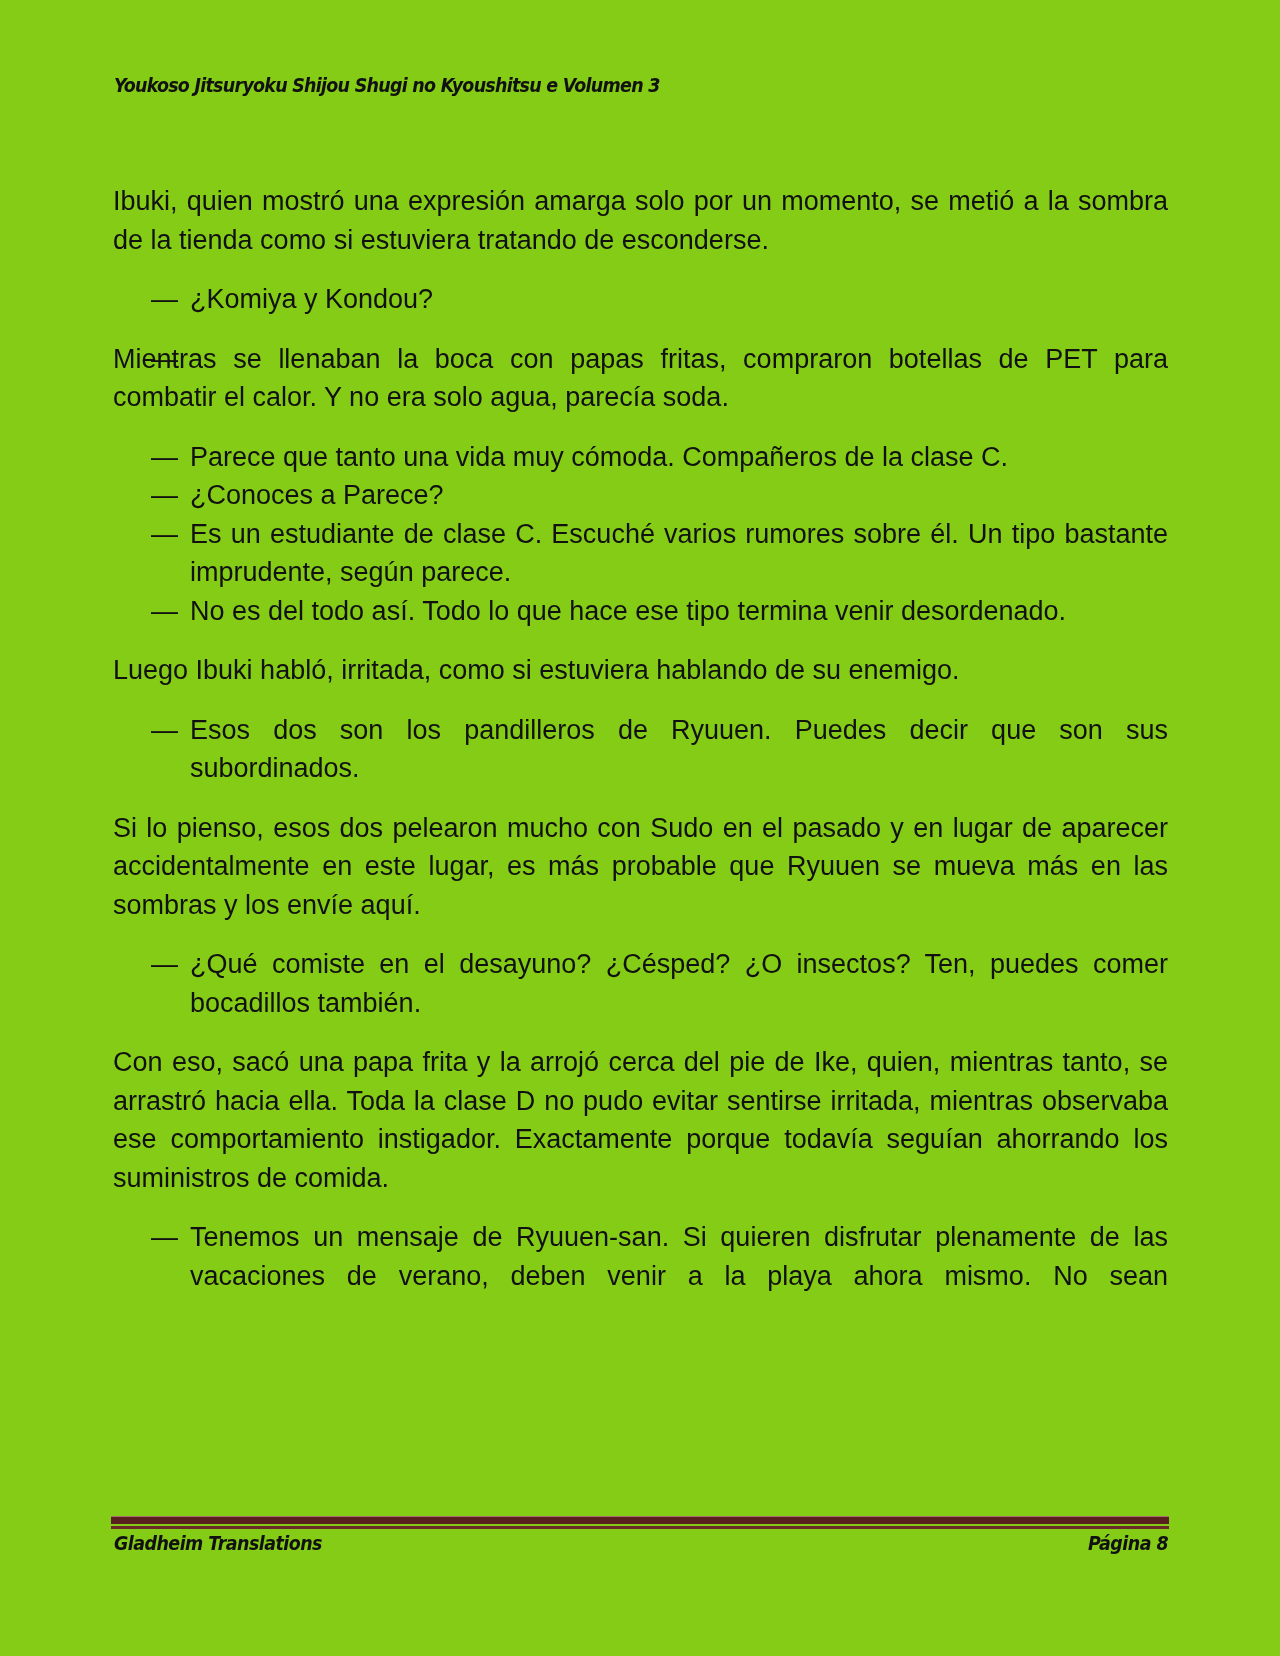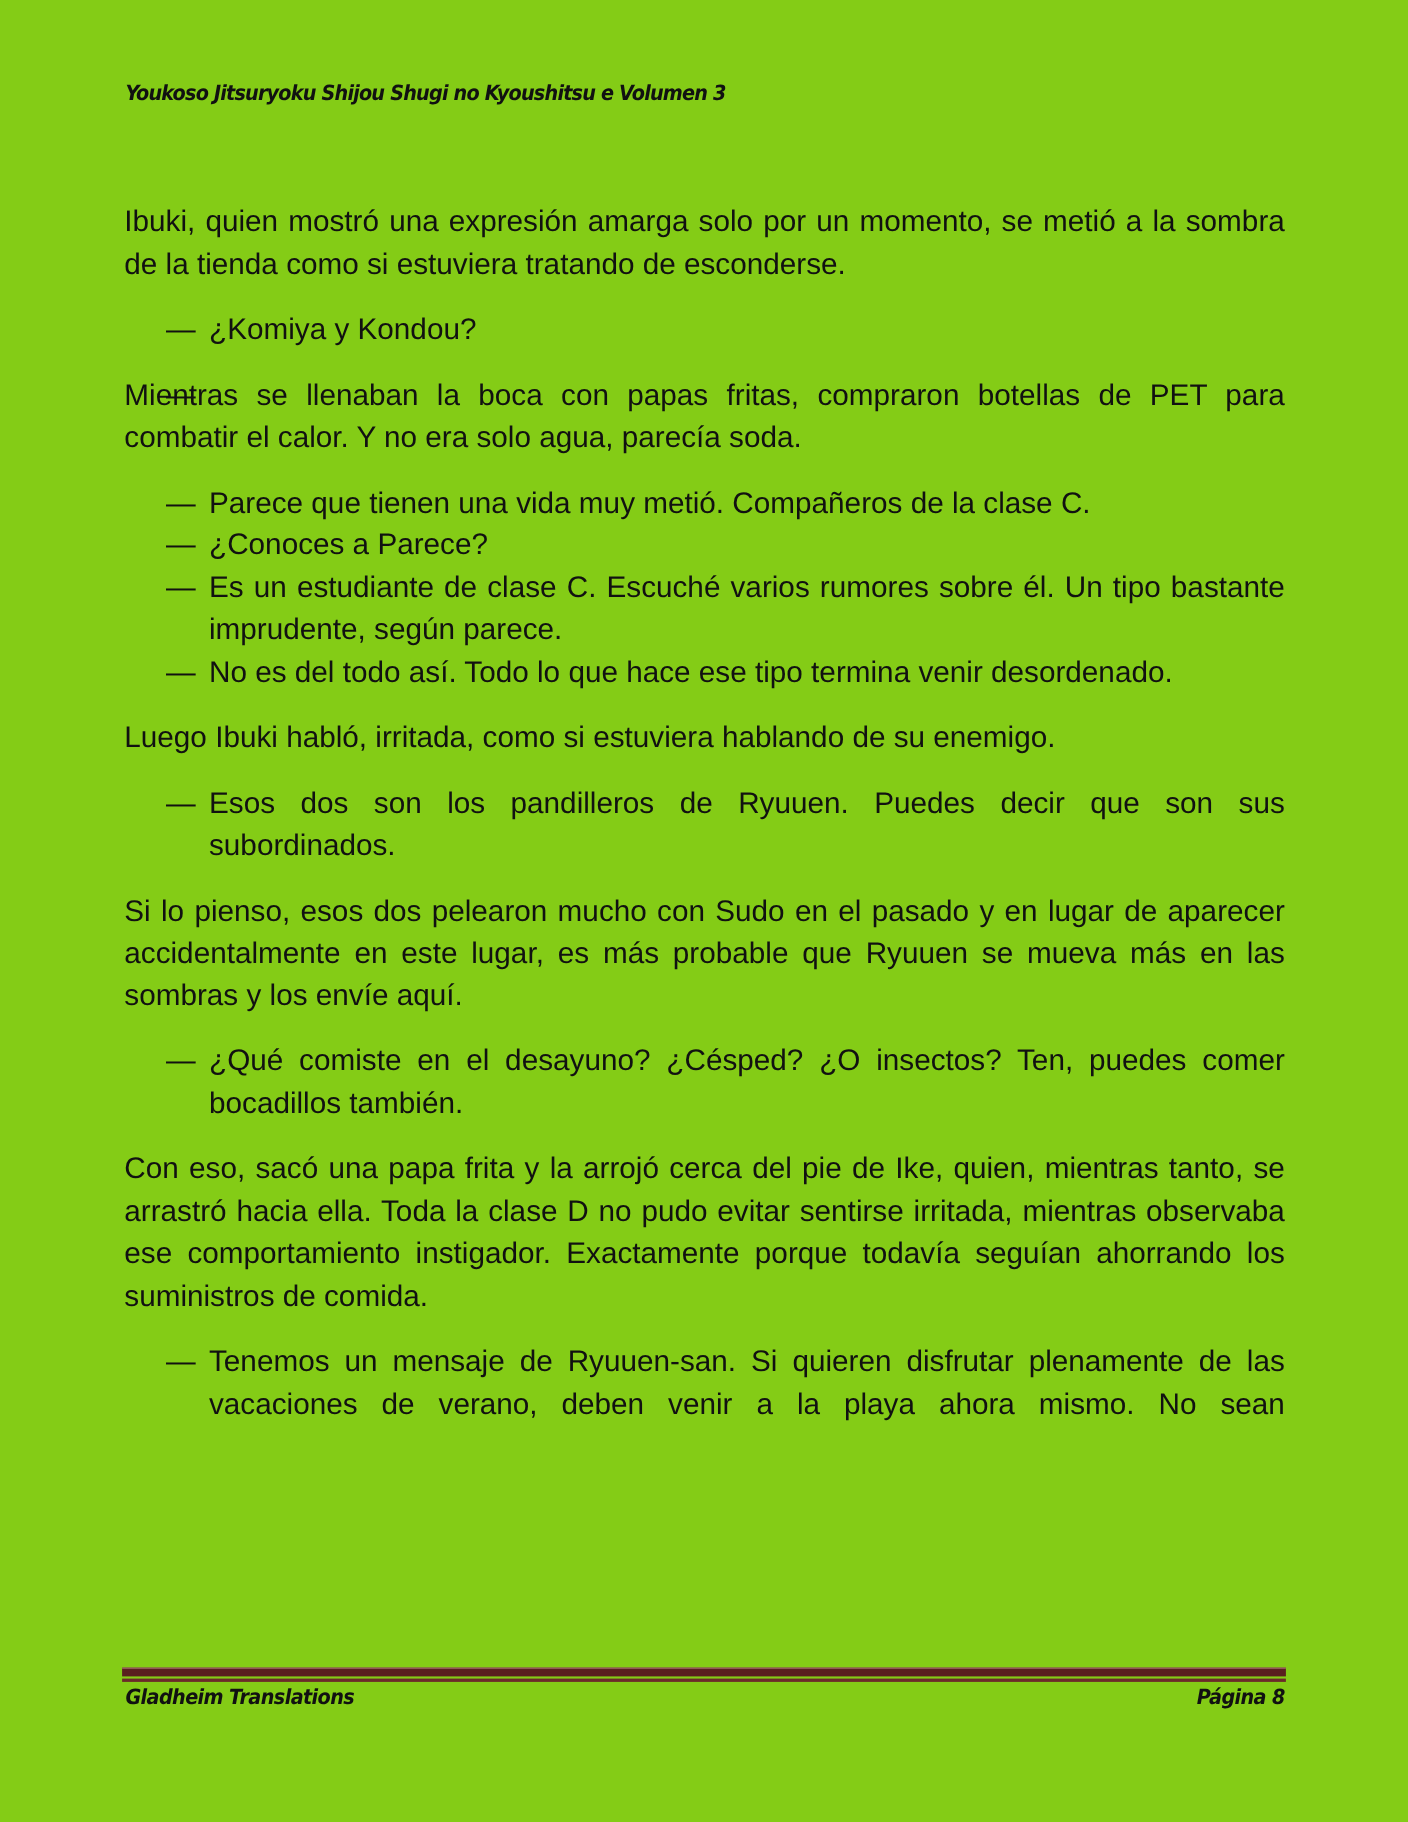--- a/index.html
+++ b/index.html
@@ -56,21 +56,21 @@
       <div class="dlg">
         <span class="dash">—</span>
       </div>
     </div>
 
     <p class="para">Mientras se llenaban la boca con papas fritas, compraron botellas de PET para combatir el calor. Y no era solo agua, parecía soda.</p>
 
     <div class="dlg-group">
       <div class="dlg">
         <span class="dash">—</span>
-        <span>Parece que tienen una vida muy metió. Compañeros de la clase C.</span>
+        <span>Parece que tanto una vida muy cómoda. Compañeros de la clase C.</span>
       </div>
       <div class="dlg">
         <span class="dash">—</span>
         <span>¿Conoces a Parece?</span>
       </div>
       <div class="dlg">
         <span class="dash">—</span>
         <span>Es un estudiante de clase C. Escuché varios rumores sobre él. Un tipo bastante imprudente, según parece.</span>
       </div>
       <div class="dlg">

